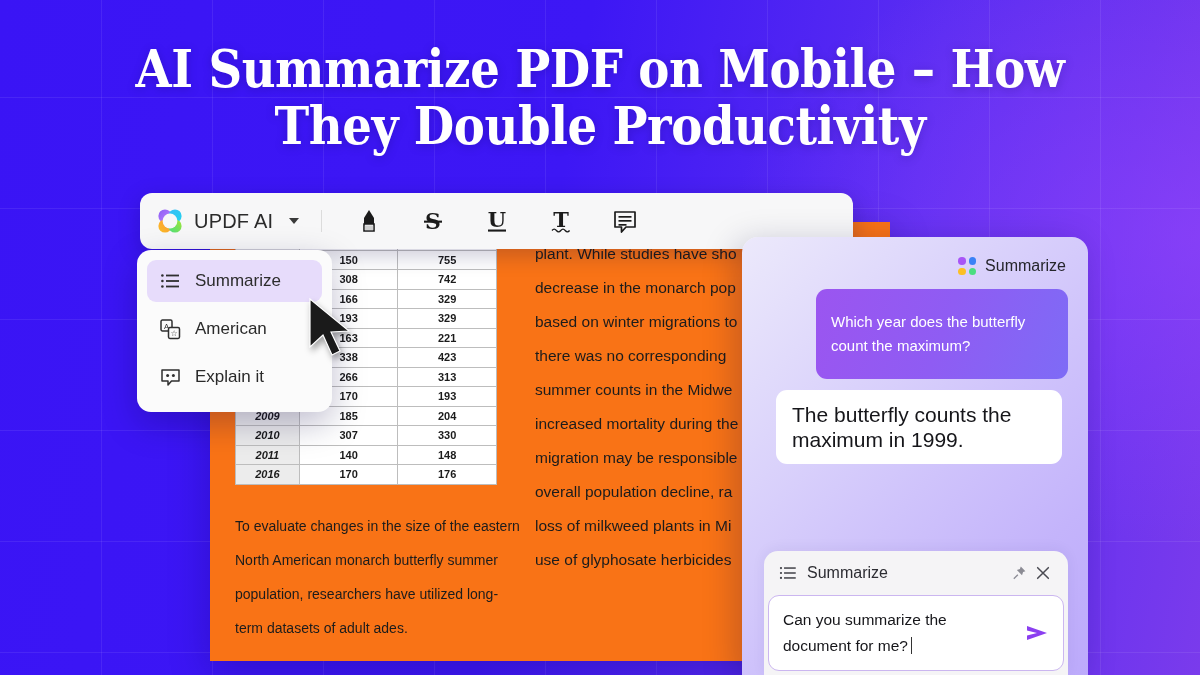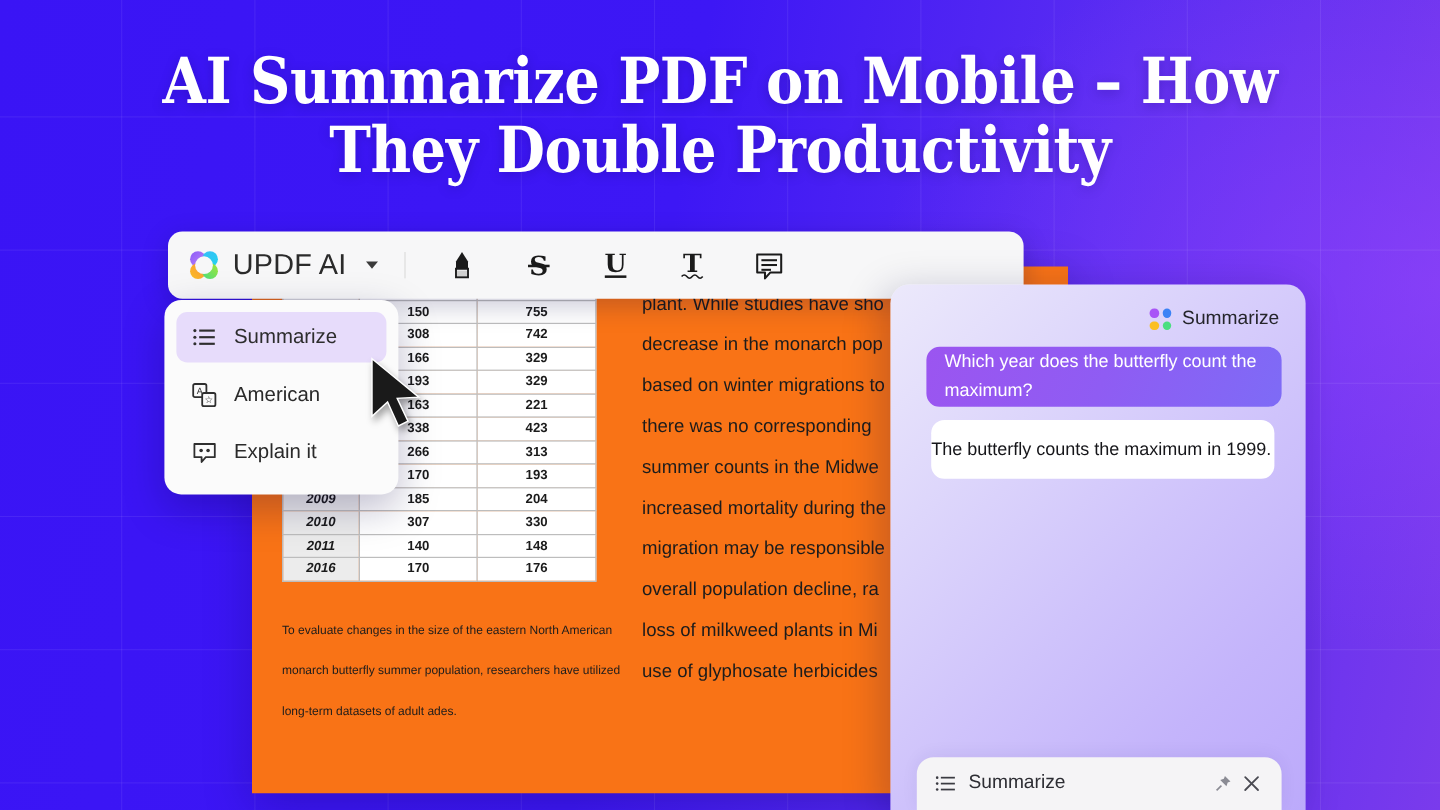--- a/index.html
+++ b/index.html
@@ -71,42 +71,42 @@
     background: #fff;
     white-space: nowrap;
   }
   .tbl td.yr { background: #ececec; width: 64px; text-align: center; font-style: italic; }
   .tbl td.c1 { width: 99px; }
   .tbl td.c2 { width: 99px; }
 
   
   .doc-para-left {
     position: absolute; left: 25px; top: 287px; width: 290px;
-    font-size: 10px; line-height: 34px; color: #1c1c1c;
+    font-size: 14px; line-height: 34px; color: #1c1c1c;
   }
   
   .doc-col-right {
     position: absolute; left: 325px; top: -19px; width: 320px;
     font-size: 15.5px; line-height: 34px; color: #1c1c1c;
     white-space: nowrap;
   }
   .doc-col-right div { overflow: hidden; }
 
   
   .toolbar {
     position: absolute; left: 140px; top: 193px; width: 713px; height: 56px;
     background: #f7f7f8;
     border-radius: 12px;
     box-shadow: 0 6px 22px rgba(10,0,70,0.22);
     display: flex; align-items: center;
     z-index: 5;
   }
   .updf-group { display: flex; align-items: center; gap: 10px; padding-left: 16px; }
   .updf-logo { width: 28px; height: 28px; position: relative; }
-  .updf-name { font-size: 24px; color: #2b2b2b; font-weight: 400; letter-spacing: 0.2px; }
+  .updf-name { font-size: 20px; color: #2b2b2b; font-weight: 400; letter-spacing: 0.2px; }
   .caret { width: 0; height: 0; border-left: 5px solid transparent; border-right: 5px solid transparent;
            border-top: 6px solid #3a3a3a; margin-left: 6px; }
   .tb-sep { width: 1px; height: 22px; background: #dcdcdc; margin-left: 22px; }
   .tb-icons { display: flex; align-items: center; gap: 34px; margin-left: 32px; }
   .tb-ico { width: 30px; height: 30px; display: flex; align-items: center; justify-content: center;
             color: #1b1b1b; }
   .tb-ico svg { display: block; }
 
   
   .menu {
@@ -141,31 +141,31 @@
     overflow: hidden;
   }
   .ai-head { display: flex; align-items: center; justify-content: flex-end; gap: 9px;
              padding: 20px 22px 0 0; }
   .ai-head-label { font-size: 16px; color: #25252b; }
   .dots4 { width: 18px; height: 18px; display: grid; grid-template-columns: 1fr 1fr;
            grid-template-rows: 1fr 1fr; gap: 3px; }
   .dots4 i { display: block; border-radius: 50%; }
 
   .bubble-user {
-    margin: 14px 20px 0 auto; width: 296px;
+    margin: 14px 20px 0 auto; width: 252px;
     background: linear-gradient(110deg, #9b55f0 0%, #8f5cf3 50%, #7e6bf6 100%);
     color: #fff; font-size: 15px; line-height: 24px;
-    border-radius: 11px; padding: 1px 15px;
+    border-radius: 11px; padding: 21px 15px;
   }
   .ai-note { margin: 21px 0 0 30px; font-size: 13.5px; color: #4b4b55; }
   .bubble-ai {
     margin: 11px 0 0 34px; width: 286px;
     background: #ffffff; color: #16161a;
-    font-size: 15px; line-height: 25px; font-weight: 500;
-    border-radius: 11px; padding: 12px 0;
+    font-size: 21px; line-height: 25px; font-weight: 500;
+    border-radius: 11px; padding: 12px 16px;
   }
 
   .composer {
     position: absolute; left: 22px; bottom: 0; width: 304px;
     background: #f5f4f6;
     border-top-left-radius: 14px; border-top-right-radius: 14px;
     box-shadow: 0 -2px 14px rgba(30,0,80,0.06);
   }
   .composer-head { display: flex; align-items: center; height: 44px; padding: 0 13px 0 15px; }
   .ch-ico { width: 18px; height: 18px; color: #3b3b42; display: flex; align-items: center; }
@@ -433,14 +433,22 @@
           <path d="M11 1.8 L16.2 7 L13.6 8 L12.4 11.4 L6.6 5.6 L10 4.4 Z" fill="#8b8b94"></path>
           <rect x="2.2" y="12.4" width="6.4" height="1.5" fill="#8b8b94" transform="rotate(-45 5.4 13.1)"></rect>
         </svg>
       </span>
       <span class="ch-btn">
         <svg width="16" height="16" viewBox="0 0 18 18">
           <path d="M3 3 L15 15 M15 3 L3 15" stroke="#4a4a52" stroke-width="1.7" stroke-linecap="round"></path>
         </svg>
       </span>
     </div>
+    <div class="composer-input">
+      <span>Can you summarize the document for me?</span><span class="caret-bar"></span>
+      <span class="send-btn">
+        <svg width="28" height="24" viewBox="0 0 28 24">
+          <path d="M4 5 L24 12 L4 19 L4 14.4 L14 12 L4 9.6 Z" fill="#8b3ff0"></path>
+        </svg>
+      </span>
+    </div>
   </div>
 </div>
 
 </body></html>

